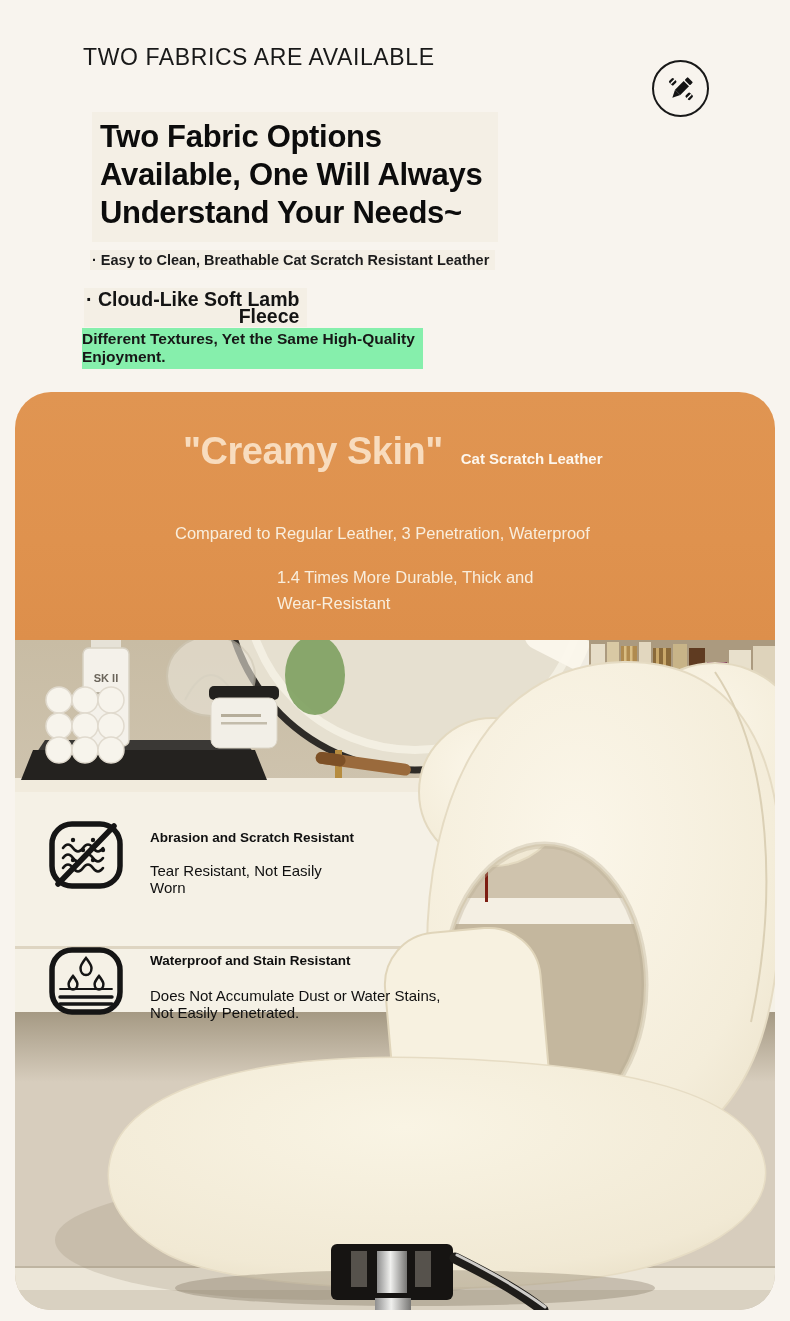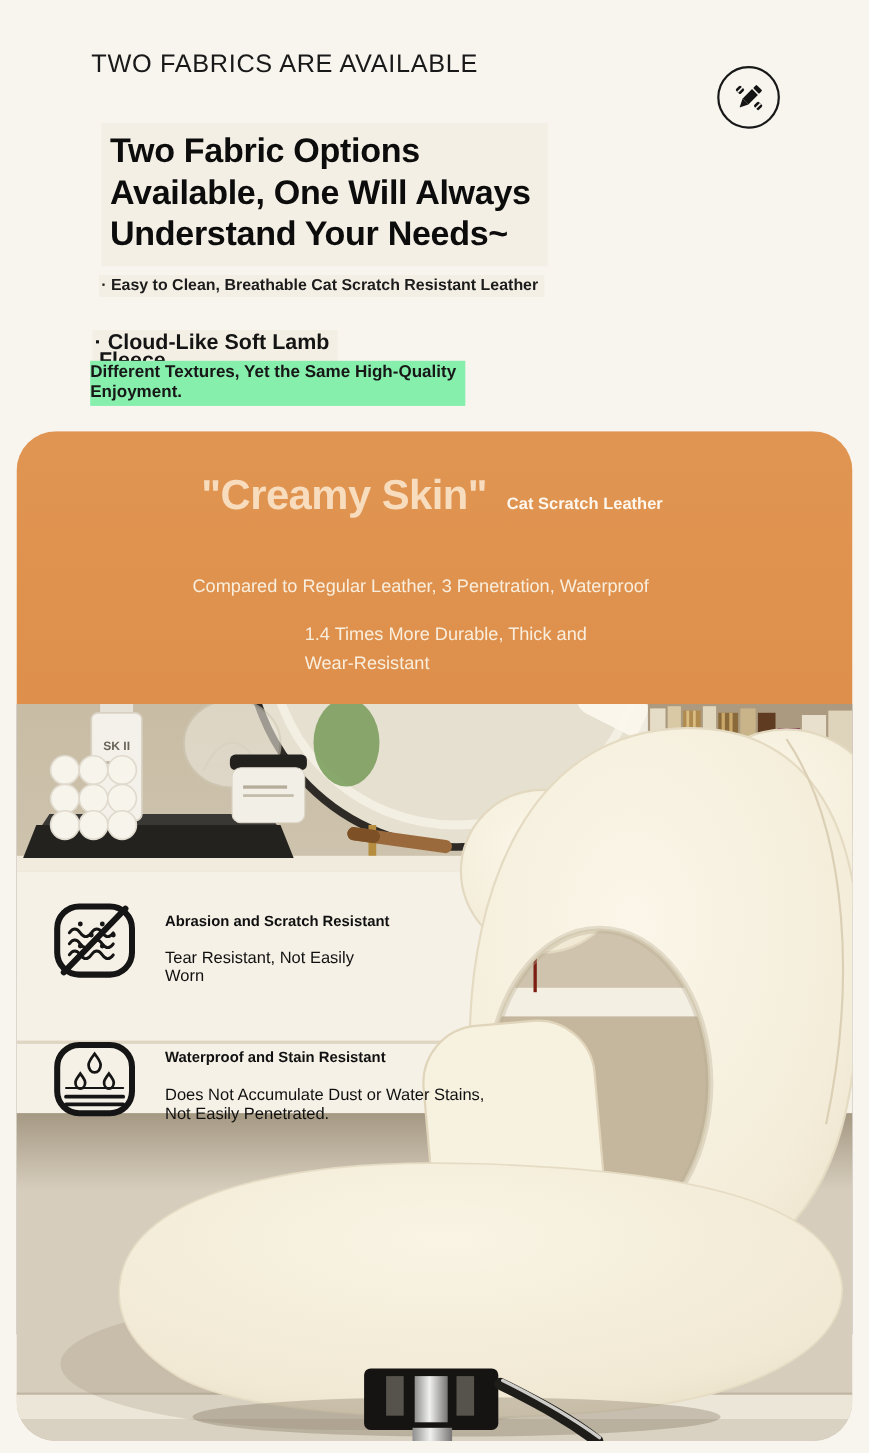--- a/index.html
+++ b/index.html
@@ -6,36 +6,36 @@
   body{background:#f8f4ee;font-family:"Liberation Sans","DejaVu Sans",sans-serif;}
   .page{position:relative;width:790px;height:1321px;background:#f8f4ee;overflow:hidden;margin:0 auto;}
 
   
   .kicker{position:absolute;left:83px;top:44px;font-size:23px;font-weight:500;letter-spacing:.6px;color:#191919;}
   .badge{position:absolute;left:652px;top:60px;width:53px;height:53px;border:2.5px solid #181818;border-radius:50%;
          display:flex;align-items:center;justify-content:center;background:#f8f4ee;}
   .title{position:absolute;left:76px;top:96px;margin:16px;padding:6px 16px 10px 8px;background:#f4efe5;
          font-size:31px;line-height:38px;font-weight:800;letter-spacing:-.3px;color:#0c0c0c;}
   .bullet1{position:absolute;left:90px;top:250px;font-size:14.5px;font-weight:700;color:#1c1c1c;background:#f4efe5;padding:2px 6px 2px 2px;}
-  .bullet2{position:absolute;left:84px;top:300px;font-size:19.5px;font-weight:700;line-height:16.5px;color:#141414;background:#f4efe5;padding:3px 8px 3px 2px;}
+  .bullet2{position:absolute;left:84px;top:288px;font-size:19.5px;font-weight:700;line-height:16.5px;color:#141414;background:#f4efe5;padding:3px 8px 3px 2px;text-align:right;}
   .bullet2 .l2{padding-left:4px;}
   .caption{position:absolute;left:82px;top:328px;font-size:15.5px;font-weight:700;line-height:18px;color:#171717;background:#86efac;padding:2px 8px 3px 0;}
 
   
   .card{position:absolute;left:15px;top:392px;width:760px;height:918px;border-radius:36px;overflow:hidden;}
   .panel{position:relative;width:100%;height:248px;background:linear-gradient(180deg,#e09552 0%,#df924e 60%,#dd8f4b 100%);}
   .panel-head{position:absolute;left:168px;top:38px;display:flex;align-items:baseline;gap:18px;white-space:nowrap;}
   .panel-headline{font-size:38px;font-weight:800;letter-spacing:-.5px;color:#f8dcbe;}
   .panel-sub{font-size:15px;font-weight:800;color:#fdf7ee;}
   .panel-p{position:absolute;font-size:16.5px;font-weight:500;line-height:26px;color:#f9eedd;}
   .panel-p.p1{left:160px;top:128px;}
   .panel-p.p2{left:262px;top:172px;}
 
   
-  .photo{position:relative;width:760px;height:573px;background:#737373;}
+  .photo{position:relative;width:760px;height:573px;background:#5eead4;}
   .scene{position:absolute;left:0;top:0;width:760px;height:670px;display:block;}
   .feature{position:absolute;left:0;width:500px;}
   .feature .f-icon{position:absolute;left:33px;top:0;width:76px;height:70px;}
   .feature .f-title{position:absolute;left:135px;font-size:13.5px;font-weight:700;color:#101010;white-space:nowrap;}
   .feature .f-desc{position:absolute;left:135px;font-size:15px;font-weight:400;line-height:17px;color:#101010;white-space:nowrap;}
   .f1{top:180px;height:120px;}
   .f1 .f-title{top:10px;}
   .f1 .f-desc{top:42px;}
   .f2{top:306px;height:120px;}
   .f2 .f-title{top:7px;}

